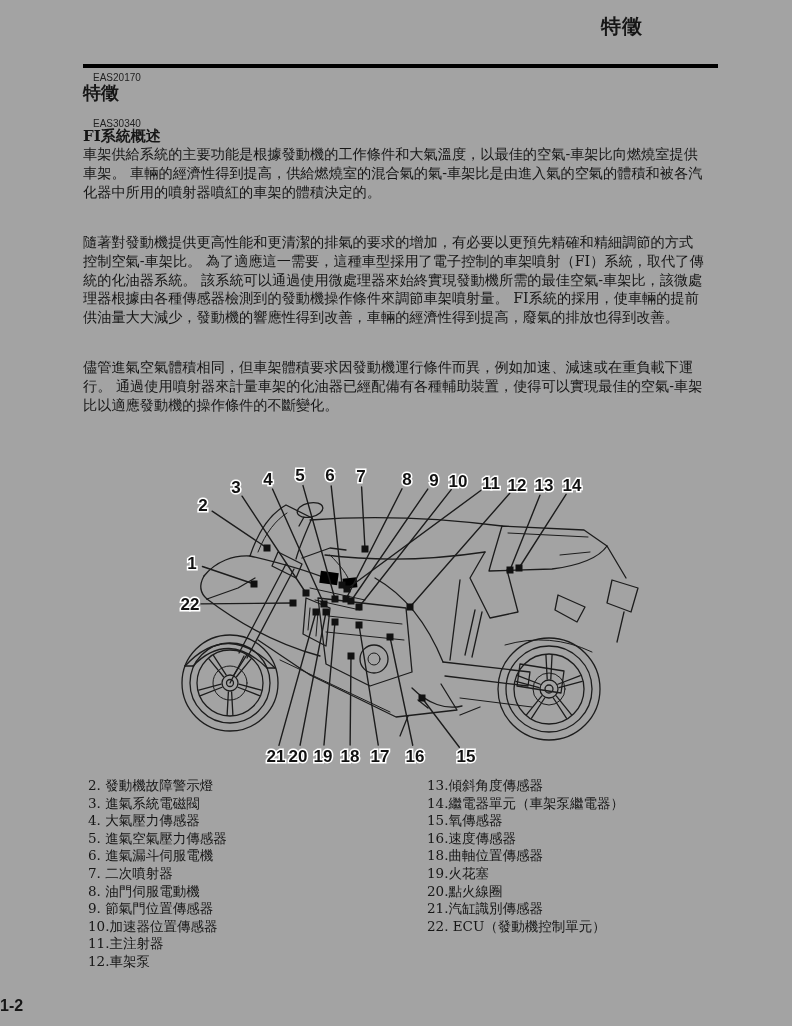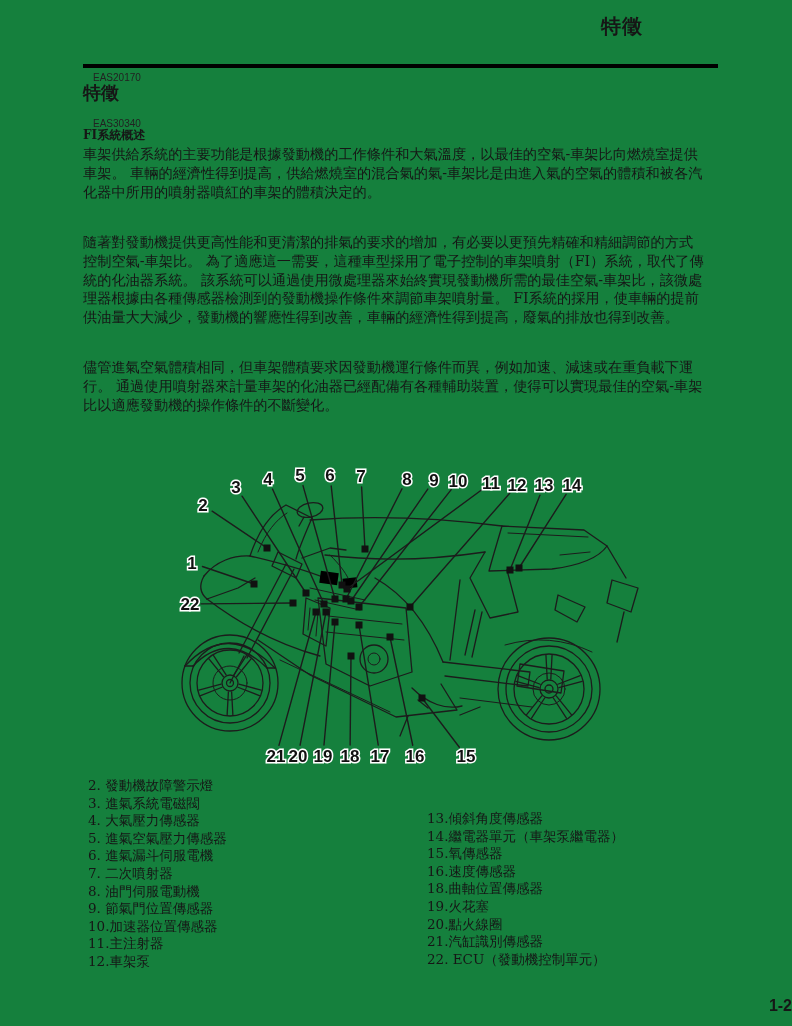--- a/index.html
+++ b/index.html
@@ -1,50 +1,50 @@
 <!DOCTYPE html>
 <html><head>
 <meta charset="utf-8">
 <style>
   html,body{margin:0;padding:0;background:#ffffff;}
   body{width:792px;height:1026px;position:relative;overflow:hidden;
        font-family:"DejaVu Serif", serif;color:#161616;}
-  .page{position:absolute;inset:0;background:#15803d;text-decoration:underline;}
+  .page{position:absolute;inset:0;background:#a3a3a3;text-decoration:underline;}
 
   .header-title{position:absolute;top:13px;left:601px;font-size:20px;
       font-weight:bold;letter-spacing:1px;}
   .top-rule{position:absolute;top:64px;left:83px;width:635px;height:4px;background:#000;}
 
   .eas-code{position:absolute;left:93px;font-size:10px;
       font-family:"Liberation Sans", sans-serif;color:#222;}
   .code1{top:72px;}
   .code2{top:118px;}
   .sec-title{position:absolute;left:83px;top:81px;margin:0;font-size:18px;font-weight:bold;}
-  .subsec-title{position:absolute;left:83px;top:127px;margin:0;font-size:12px;font-weight:bold;}
+  .subsec-title{position:absolute;left:83px;top:127px;margin:0;font-size:15px;font-weight:bold;}
 
   #paragraphs{position:absolute;left:83px;top:145px;width:640px;}
   .para{margin:0 0 31px 0;}
   .pline{font-size:14.2px;line-height:18.9px;white-space:nowrap;}
 
   .diagram{position:absolute;left:160px;top:460px;width:500px;height:315px;}
   #bike-svg{width:500px;height:315px;display:block;}
   #bike-svg path,#bike-svg circle,#bike-svg ellipse,#bike-svg polyline,#bike-svg line{
       fill:none;stroke:#1c1c1c;stroke-width:1.3;stroke-linecap:round;stroke-linejoin:round;}
   #bike-svg .thin{stroke-width:1;}
   #bike-svg .leader{stroke-width:1.4;}
   #bike-svg .marker{fill:#111;stroke:none;}
   #bike-svg .co-num{font-family:"Liberation Sans", sans-serif;font-weight:bold;
       font-size:17px;fill:#111;stroke:#fff;stroke-width:3px;paint-order:stroke;}
 
   .legend{position:absolute;font-size:13.5px;line-height:17.6px;}
   #legend-left{left:88px;top:777px;width:330px;}
-  #legend-right{left:427px;top:810px;width:330px;}
+  #legend-right{left:427px;top:777px;width:330px;}
   .legend-item{white-space:nowrap;}
 
-  .page-number{position:absolute;top:997px;left:0;width:792px;text-align:right;
+  .page-number{position:absolute;top:997px;left:0;width:792px;text-align:left;
       font-family:"Liberation Sans", sans-serif;font-weight:bold;font-size:16px;}
 </style>
 </head>
 <body>
 
 <div class="page">
 
   <div class="header-title">特徵</div>
   <div class="top-rule"></div>
 

